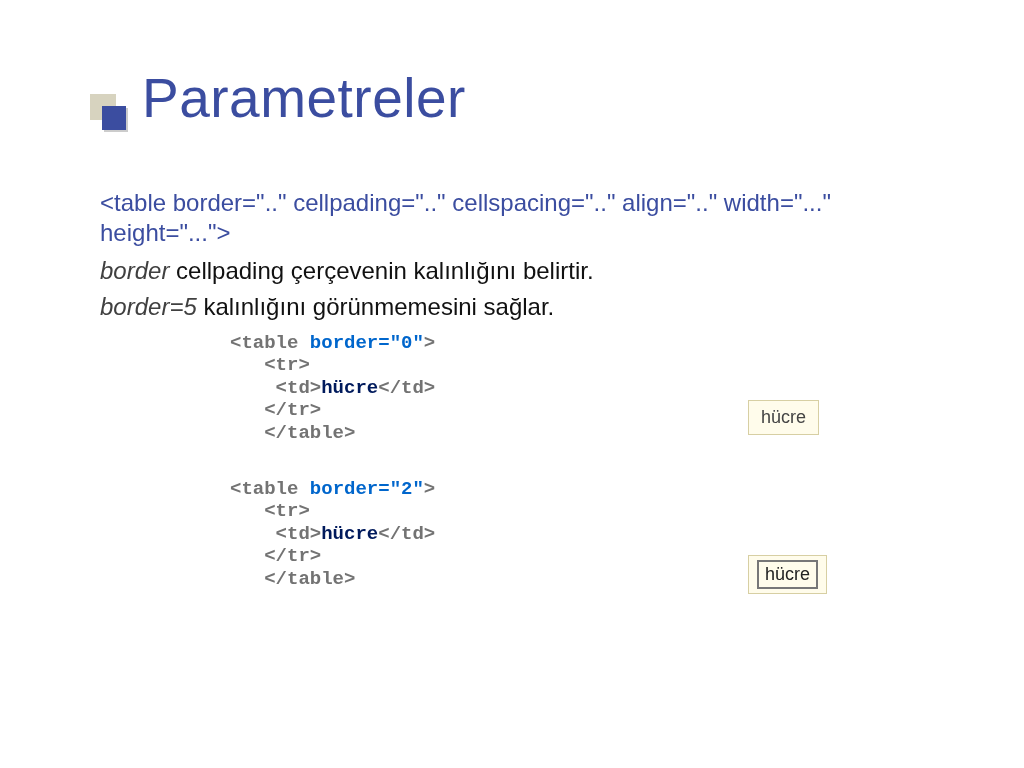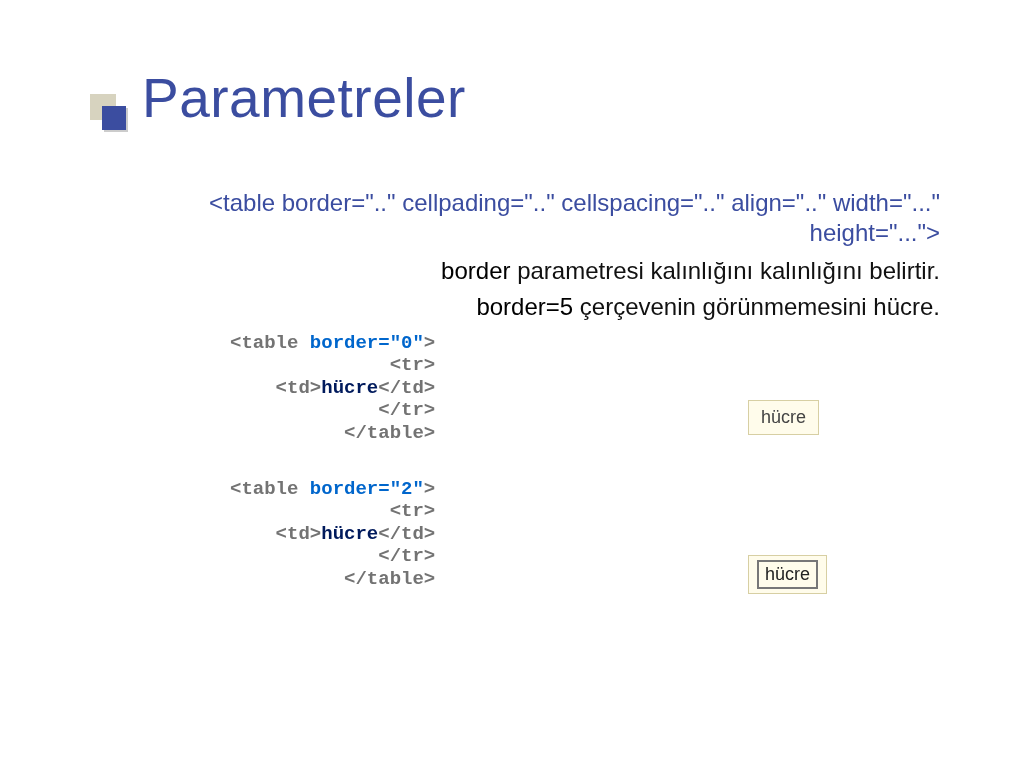--- a/index.html
+++ b/index.html
@@ -8,21 +8,20 @@
     width: 1024px;
     height: 768px;
     background: #ffffff;
     font-family: Arial, Helvetica, sans-serif;
     overflow: hidden;
   }
   .slide {
     position: relative;
     width: 1024px;
     height: 552px;
-    text-align: right;
   }
   
   .deco {
     position: absolute;
     left: 90px;
     top: 86px;
     width: 48px;
     height: 48px;
   }
   .deco .back-square {
@@ -62,21 +61,22 @@
   .body .line1 {
     color: #3b4da0;
     margin-bottom: 6px;
   }
   .body .line2 {
     margin-top: 8px;
     margin-bottom: 4px;
   }
   .body .line2 .kw,
   .body .line3 .kw {
-    color: #000000;
+    color: #404040;
+    font-style: italic;
   }
   .body .line3 {
     margin-top: 6px;
   }
   .codeblock {
     position: absolute;
     font-family: "Courier New", Courier, monospace;
     font-size: 19px;
     font-weight: bold;
     line-height: 1.18;
@@ -115,24 +115,24 @@
   <div class="deco">
     <div class="back-square"></div>
     <div class="front-square"></div>
   </div>
 
   <div class="title">Parametreler</div>
 
   <div class="body">
     <div class="line1">&lt;table border=".." cellpading=".." cellspacing=".." align=".." width="..."    height="..."&gt;</div>
     <div class="line2">
-      <span class="kw">border</span><span> parametresi kalınlığını kalınlığını belirtir.</span>
+      <span class="kw">border</span><span> cellpading çerçevenin kalınlığını belirtir.</span>
     </div>
     <div class="line3">
-      <span class="kw">border=5</span><span> çerçevenin görünmemesini  hücre.</span>
+      <span class="kw">border=5</span><span> kalınlığını görünmemesini  sağlar.</span>
     </div>
   </div>
 
   <div class="codeblock one"><span class="tag">&lt;table </span><span class="attr">border="0"</span><span class="tag">&gt;</span>
 <span class="tag">   &lt;tr&gt;</span>
 <span class="tag">    &lt;td&gt;</span><span class="txt">hücre</span><span class="tag">&lt;/td&gt;</span>
 <span class="tag">   &lt;/tr&gt;</span>
 <span class="tag">   &lt;/table&gt;</span></div>
 
   <div class="codeblock two"><span class="tag">&lt;table </span><span class="attr">border="2"</span><span class="tag">&gt;</span>

